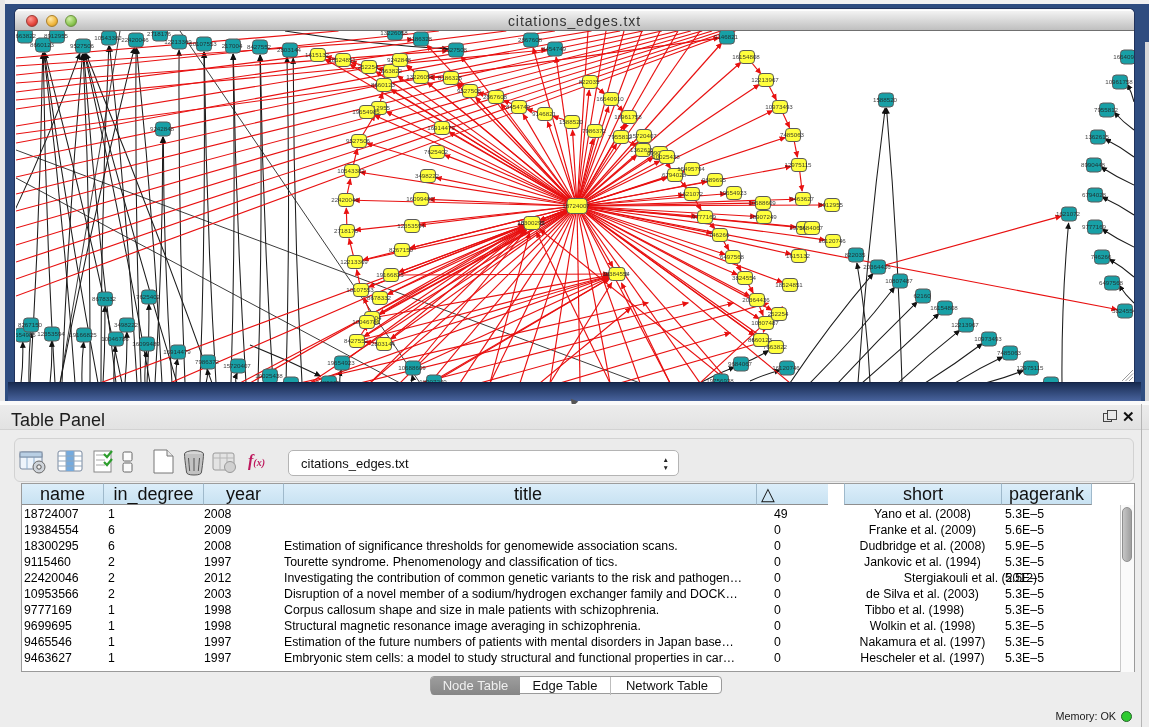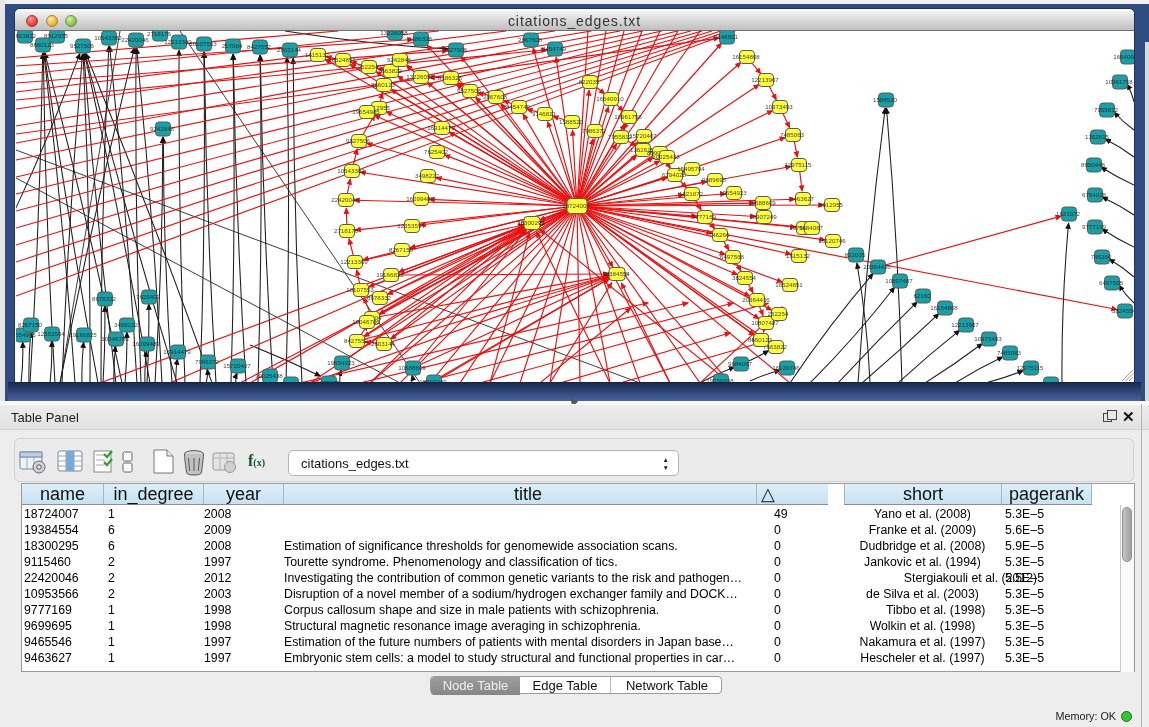--- a/index.html
+++ b/index.html
@@ -19,21 +19,21 @@
 #titlebar:before{content:"";position:absolute;left:2px;top:1px;right:2px;height:1px;background:#fdfdfd}
 .tl{position:absolute;top:6px;width:12px;height:12px;border-radius:50%}
 #tl1{left:11px;background:radial-gradient(circle at 35% 30%,#ff9a93,#e4453c 60%,#ad2620);border:.5px solid #9f3833}
 #tl2{left:30.5px;background:radial-gradient(circle at 35% 30%,#ffe9a8,#f0b73e 60%,#c28b1e);border:.5px solid #ab7f28}
 #tl3{left:50px;background:radial-gradient(circle at 35% 30%,#d3f0a9,#8cc652 60%,#5d9427);border:.5px solid #6d9440}
 #wtitle{position:absolute;left:0;top:3.5px;width:1119px;text-align:center;font-size:14px;letter-spacing:0.9px;color:#343434}
 #graph{position:absolute;left:1px;top:22px;width:1118px;height:351px;background:#fff;overflow:hidden}
 #panel{position:absolute;left:0;top:404px;width:1149px;height:323px;background:#ededed}
 #phead{position:absolute;left:0;top:0;width:1149px;height:26px;
  background:linear-gradient(#ececec,#e2e2e2);border-bottom:1px solid #d2d2d2;border-top:1px solid #fbfbfb}
-#phead span{position:absolute;left:11px;top:5px;font-size:13px;color:#1d1d1d}
+#phead span{position:absolute;left:11px;top:5px;font-size:18px;color:#1d1d1d}
 #closex{position:absolute;left:1122px;top:3px;font-size:15px;font-weight:bold;color:#111}
 #floatic{position:absolute;left:1103px;top:8px;width:9px;height:9px;border:1.2px solid #444}
 #floatic:before{content:"";position:absolute;left:3px;top:-4px;width:8px;height:8px;border:1.2px solid #444;background:#e8e8e8}
 #toolwell{position:absolute;left:14px;top:34px;width:1120px;height:44px;border:1px solid #d2d2d2;
  border-radius:6px;background:#ebebeb}
 #combo{position:absolute;left:288px;top:46px;width:391px;height:26px;background:#fff;
  border:1px solid #b4b4b4;border-radius:5px;font-size:13px;color:#111;line-height:25px;padding-left:12px}
 #combo .arr{position:absolute;right:9px;top:5px;font-size:6.5px;color:#222;line-height:7.5px}
 .thead{position:absolute;top:483px;height:22px;background:linear-gradient(#dceefa,#c8e2f2);
  border-top:1px solid #9c9c9c;border-bottom:1px solid #8e8e8e;font-size:18px;color:#111;
@@ -673,21 +673,21 @@
 <svg class="abs" style="left:183px;top:449px" width="26" height="27">
     <ellipse cx="11" cy="5" rx="9.5" ry="3.4" fill="#d6d6d6" stroke="#555"></ellipse>
     <path d="M1.5 5 q0 4 2 18 q0 3 7.5 3 q7.5 0 7.5 -3 q2 -14 2 -18" fill="#c2c2c2" stroke="#555"></path>
     <path d="M5.5 9 q.5 6 1.2 13 M11 9 v13 M16.5 9 q-.5 6 -1.2 13" stroke="#555" fill="none"></path>
   </svg>
 <svg class="abs" style="left:212px;top:451px" width="26" height="24">
     <rect x="1" y="2" width="21" height="17" rx="2" fill="#e3e3e3" stroke="#9a9a9a"></rect>
     <path d="M1 7 h21 M8 2 v17 M15 2 v17" stroke="#b5b5b5" fill="none"></path>
     <circle cx="18" cy="16" r="5.5" fill="#d0d0d0" stroke="#999"></circle>
   </svg>
-<div class="abs" style="left:248px;top:452px;font-family:'Liberation Serif',serif;font-size:16px;color:#14532d;font-weight:bold">f<span style="font-size:10px">(x)</span></div>
+<div class="abs" style="left:248px;top:452px;font-family:'Liberation Serif',serif;font-style:italic;font-size:16px;color:#be185d;font-weight:bold">f<span style="font-size:10px">(x)</span></div>
 <div id="tablebg"></div>
 <div class="thead" style="left:22px;width:81px">name</div>
 <div class="thead" style="left:103px;width:100px;border-left:1px solid #9fb9cb">in_degree</div>
 <div class="thead" style="left:203px;width:80px;border-left:1px solid #9fb9cb">year</div>
 <div class="thead" style="left:283px;width:489px;border-left:1px solid #9fb9cb">title</div>
 <div class="thead" style="left:756px;width:72px;border-left:1px solid #9fb9cb;text-align:left;padding-left:4px">△ out_de…</div>
 <div class="thead" style="left:844px;width:157px;border-left:1px solid #9fb9cb">short</div>
 <div class="thead" style="left:1001px;width:91px;border-left:1px solid #9fb9cb;border-right:1px solid #9fb9cb">pagerank</div>
 <div class="trow" style="top:506px">
     <span class="c" style="left:2px">18724007</span>
@@ -740,21 +740,21 @@
     <span class="c" style="left:752px">0</span>
     <span class="c" style="left:822px;width:157px;text-align:center">de Silva et al. (2003)</span>
     <span class="c" style="left:983px">5.3E–5</span>
   </div>
 <div class="trow" style="top:602px">
     <span class="c" style="left:2px">9777169</span>
     <span class="c" style="left:86px">1</span>
     <span class="c" style="left:182px">1998</span>
     <span class="c" style="left:262px">Corpus callosum shape and size in male patients with schizophrenia.</span>
     <span class="c" style="left:752px">0</span>
-    <span class="c" style="left:864px;width:157px;text-align:left">Tibbo et al. (1998)</span>
+    <span class="c" style="left:814px;width:157px;text-align:center">Tibbo et al. (1998)</span>
     <span class="c" style="left:983px">5.3E–5</span>
   </div>
 <div class="trow" style="top:618px">
     <span class="c" style="left:2px">9699695</span>
     <span class="c" style="left:86px">1</span>
     <span class="c" style="left:182px">1998</span>
     <span class="c" style="left:262px">Structural magnetic resonance image averaging in schizophrenia.</span>
     <span class="c" style="left:752px">0</span>
     <span class="c" style="left:822px;width:157px;text-align:center">Wolkin et al. (1998)</span>
     <span class="c" style="left:983px">5.3E–5</span>

